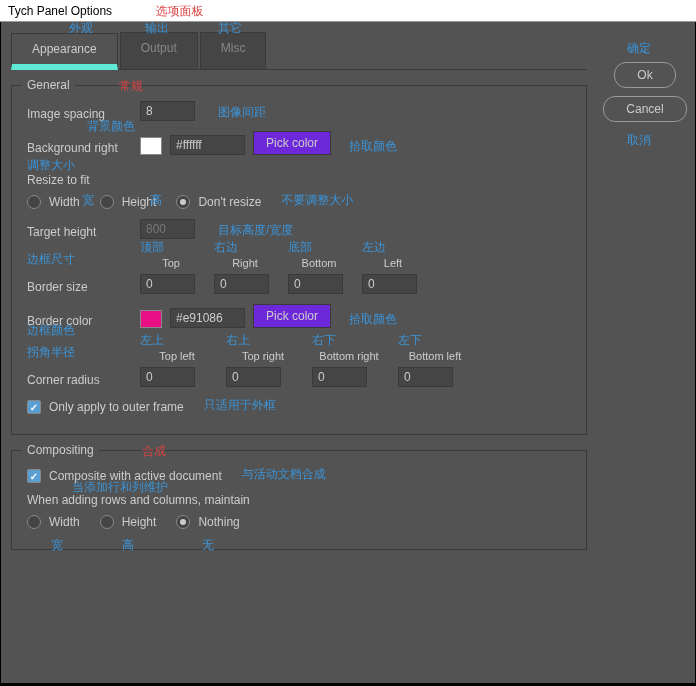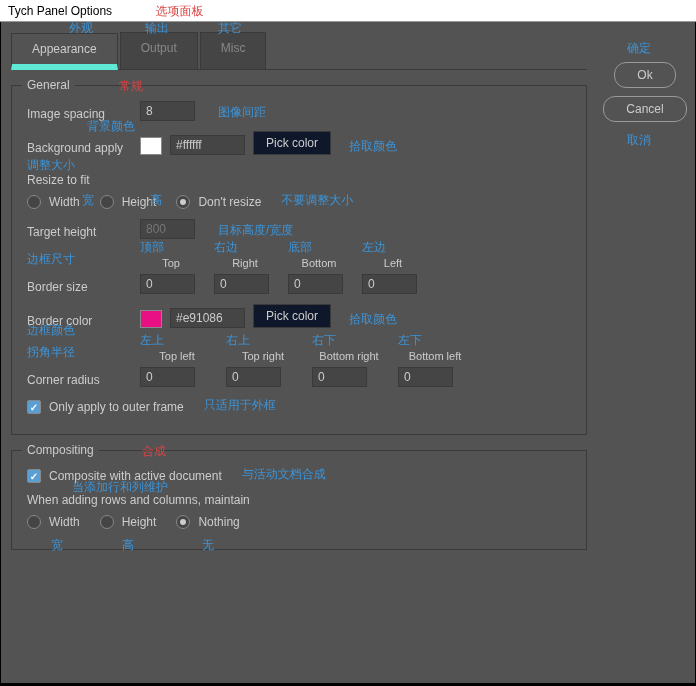--- a/index.html
+++ b/index.html
@@ -12,21 +12,21 @@
 .tabs{display:flex;border-bottom:1px solid #3a3a3a;margin-bottom:15px}
 .tab{padding:8px 20px;background:#454545;color:#888;cursor:pointer;border:1px solid #3a3a3a;border-bottom:none;margin-right:2px}
 .tab.active{background:#535353;color:#ccc;border-bottom:6px solid #5eead4;position:relative;top:1px}
 .fieldset{border:1px solid #3a3a3a;padding:15px 15px 10px;margin-bottom:15px;position:relative}
 .legend{position:absolute;top:-8px;left:10px;background:#535353;padding:0 5px;color:#ccc}
 .row{display:flex;align-items:flex-end;margin-bottom:10px;gap:8px}
 .label{color:#ccc;min-width:105px}
 input[type=text]{background:#454545;border:1px solid #3a3a3a;color:#ccc;padding:3px 5px;width:55px;height:20px}
 input.wide{width:75px}
 .swatch{width:22px;height:18px;border:1px solid #888;display:inline-block}
-.btn{background:#0f172a;border:1px solid #3a3a3a;color:#ccc;padding:4px 12px;cursor:pointer}
+.btn{background:#6d28d9;border:1px solid #3a3a3a;color:#ccc;padding:4px 12px;cursor:pointer}
 .pill{background:transparent;border:1px solid #999;border-radius:12px;color:#ccc;padding:5px 22px;cursor:pointer}
 .radio,.check{width:14px;height:14px;border-radius:50%;border:1px solid #888;display:inline-flex;align-items:center;justify-content:center;background:#454545}
 .check{border-radius:2px}
 .radio.on::after{content:"";width:6px;height:6px;background:#ccc;border-radius:50%}
 .check.on{background:#5a9fd4}
 .check.on::after{content:"✓";color:#fff;font-size:10px;font-weight:bold}
 .rlbl{color:#ccc;margin-right:12px}
 .cols{display:flex;gap:12px}
 .col{width:62px}
 .col .hdr{color:#ccc;margin-bottom:5px;text-align:center;font-size:11px}
@@ -63,21 +63,21 @@
   <span class="ann" style="top:-8px;left:107px">常规</span>
 
   <div class="row">
     <span class="label">Image spacing</span>
     <input type="text" value="8" style="">
     <span class="ann b" style="position:static;margin-left:15px">图像间距</span>
   </div>
 
   <span class="ann b" style="top:32px;left:75px">背景颜色</span>
   <div class="row">
-    <span class="label">Background apply</span>
+    <span class="label">Background right</span>
     <span class="swatch" style="background:#fff"></span>
     <input class="wide" type="text" value="#ffffff" style="">
     <button class="btn">Pick color</button>
     <span class="ann b" style="position:static;margin-left:10px">拾取颜色</span>
   </div>
 
   <div class="sub posrel" style="margin-top:18px">
     <span class="ann b" style="top:-16px;left:0">调整大小</span>
     <span>Resize to fit</span>
   </div>

